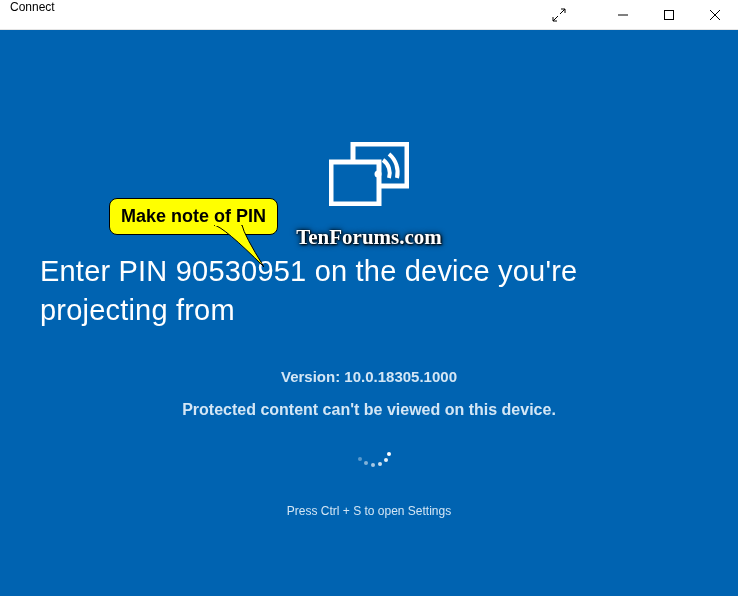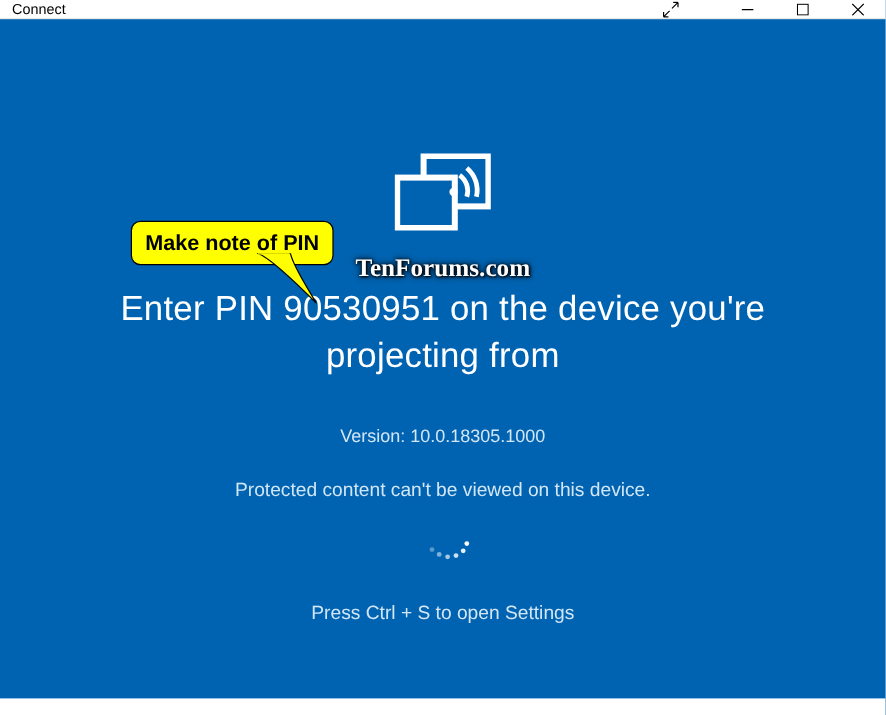--- a/index.html
+++ b/index.html
@@ -8,24 +8,23 @@
       box-sizing: border-box;
     }
     body {
       width: 738px;
       height: 596px;
       font-family: 'Segoe UI', Tahoma, sans-serif;
       background: #fff;
       overflow: hidden;
     }
     .titlebar {
-      height: 16px;
+      height: 30px;
       background: #fff;
       display: flex;
-      align-items: center;
       padding-left: 10px;
       border-bottom: 1px solid #e5e5e5;
     }
     .titlebar-title {
       font-size: 12px;
       color: #000;
       flex: 1;
     }
     .titlebar-controls {
       display: flex;
@@ -79,53 +78,52 @@
       font-size: 21px;
       color: #fff;
       text-shadow: 0 0 6px rgba(0,0,0,0.95), 0 0 3px rgba(0,0,0,0.95), 1px 1px 2px rgba(0,0,0,0.9);
       white-space: nowrap;
       pointer-events: none;
     }
     .pin-heading {
       margin-top: 42px;
       font-size: 29px;
       font-weight: 300;
-      text-align: center;
       line-height: 1.35;
       padding: 0 40px;
       letter-spacing: 0.2px;
     }
     .version {
       margin-top: 38px;
       font-size: 15px;
-      font-weight: 400;
+      font-weight: 700;
       color: #d3e6f5;
     }
     .protected {
-      margin-top: 28px;
+      margin-top: 16px;
       font-size: 16px;
-      font-weight: 400;
+      font-weight: 700;
       color: #d3e6f5;
     }
     .spinner {
       margin-top: 9px;
       width: 40px;
       height: 40px;
       position: relative;
     }
     .spinner-dot {
       position: absolute;
       width: 4px;
       height: 4px;
       background: #fff;
       border-radius: 50%;
     }
     .settings-hint {
       margin-top: 36px;
-      font-size: 16px;
+      font-size: 12px;
       font-weight: 300;
       color: #d3e6f5;
     }
     .callout {
       position: absolute;
       top: 168px;
       left: 109px;
     }
     .callout-box {
       background: #ffff00;

